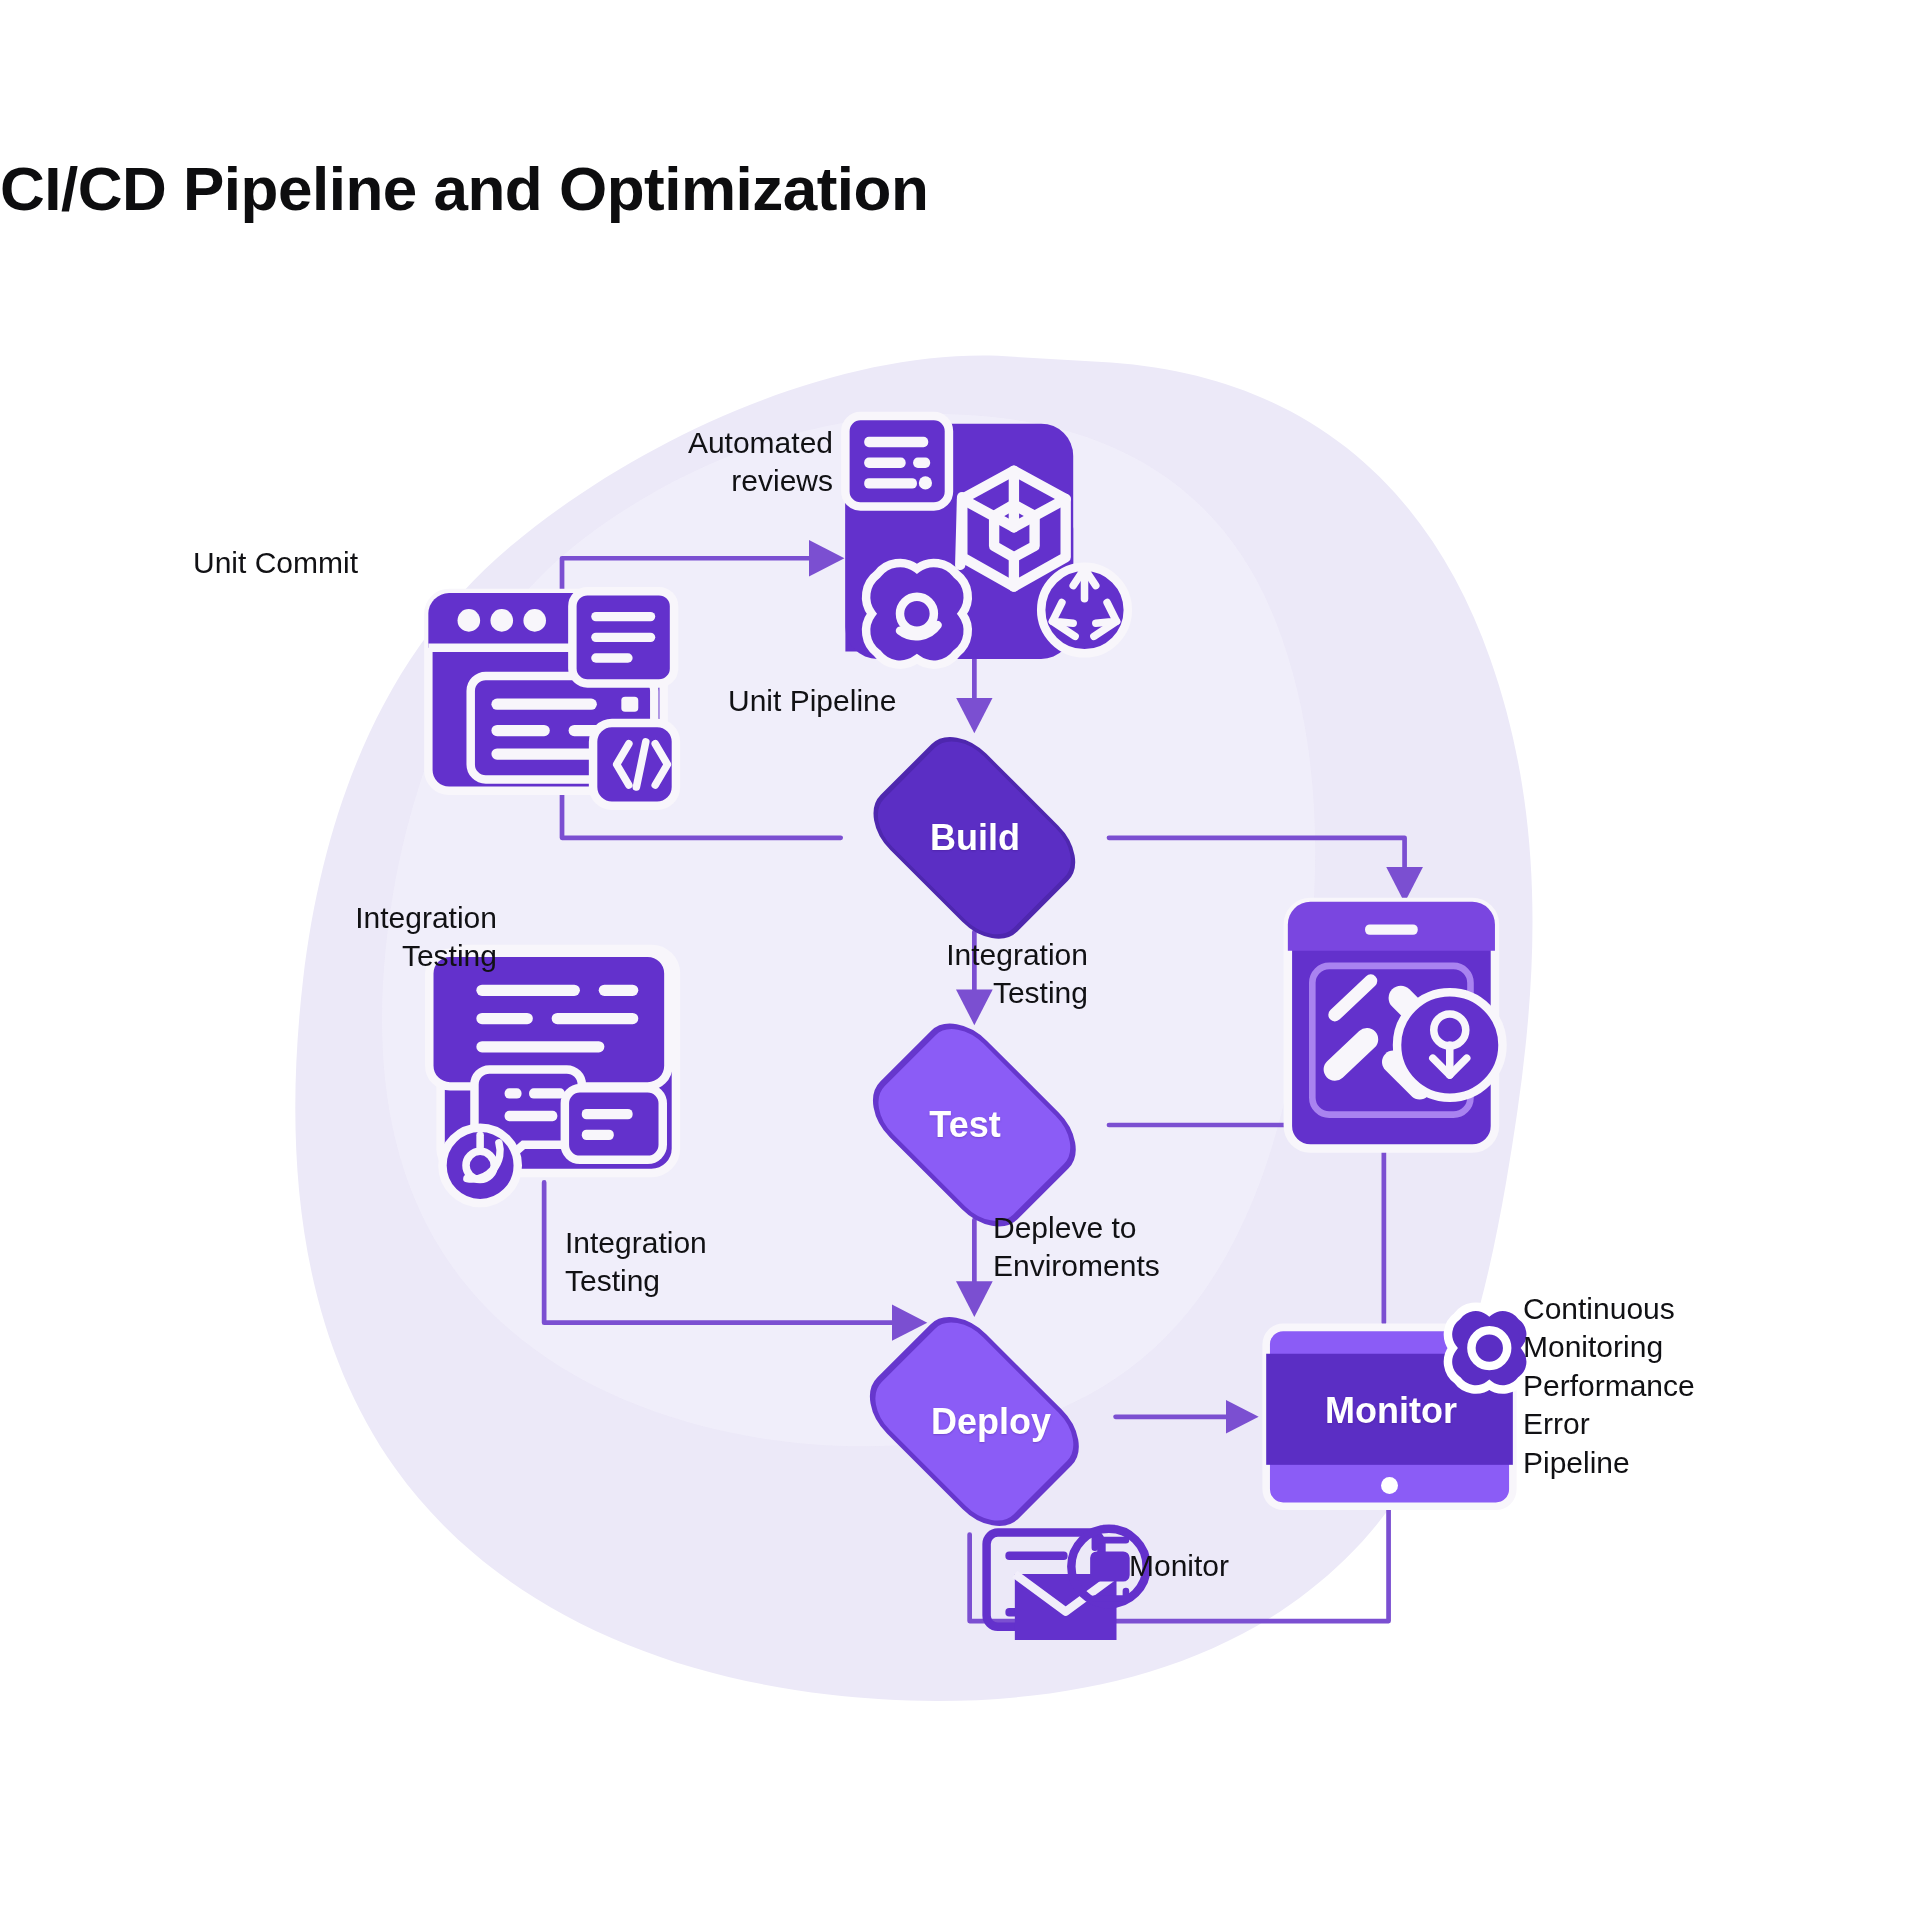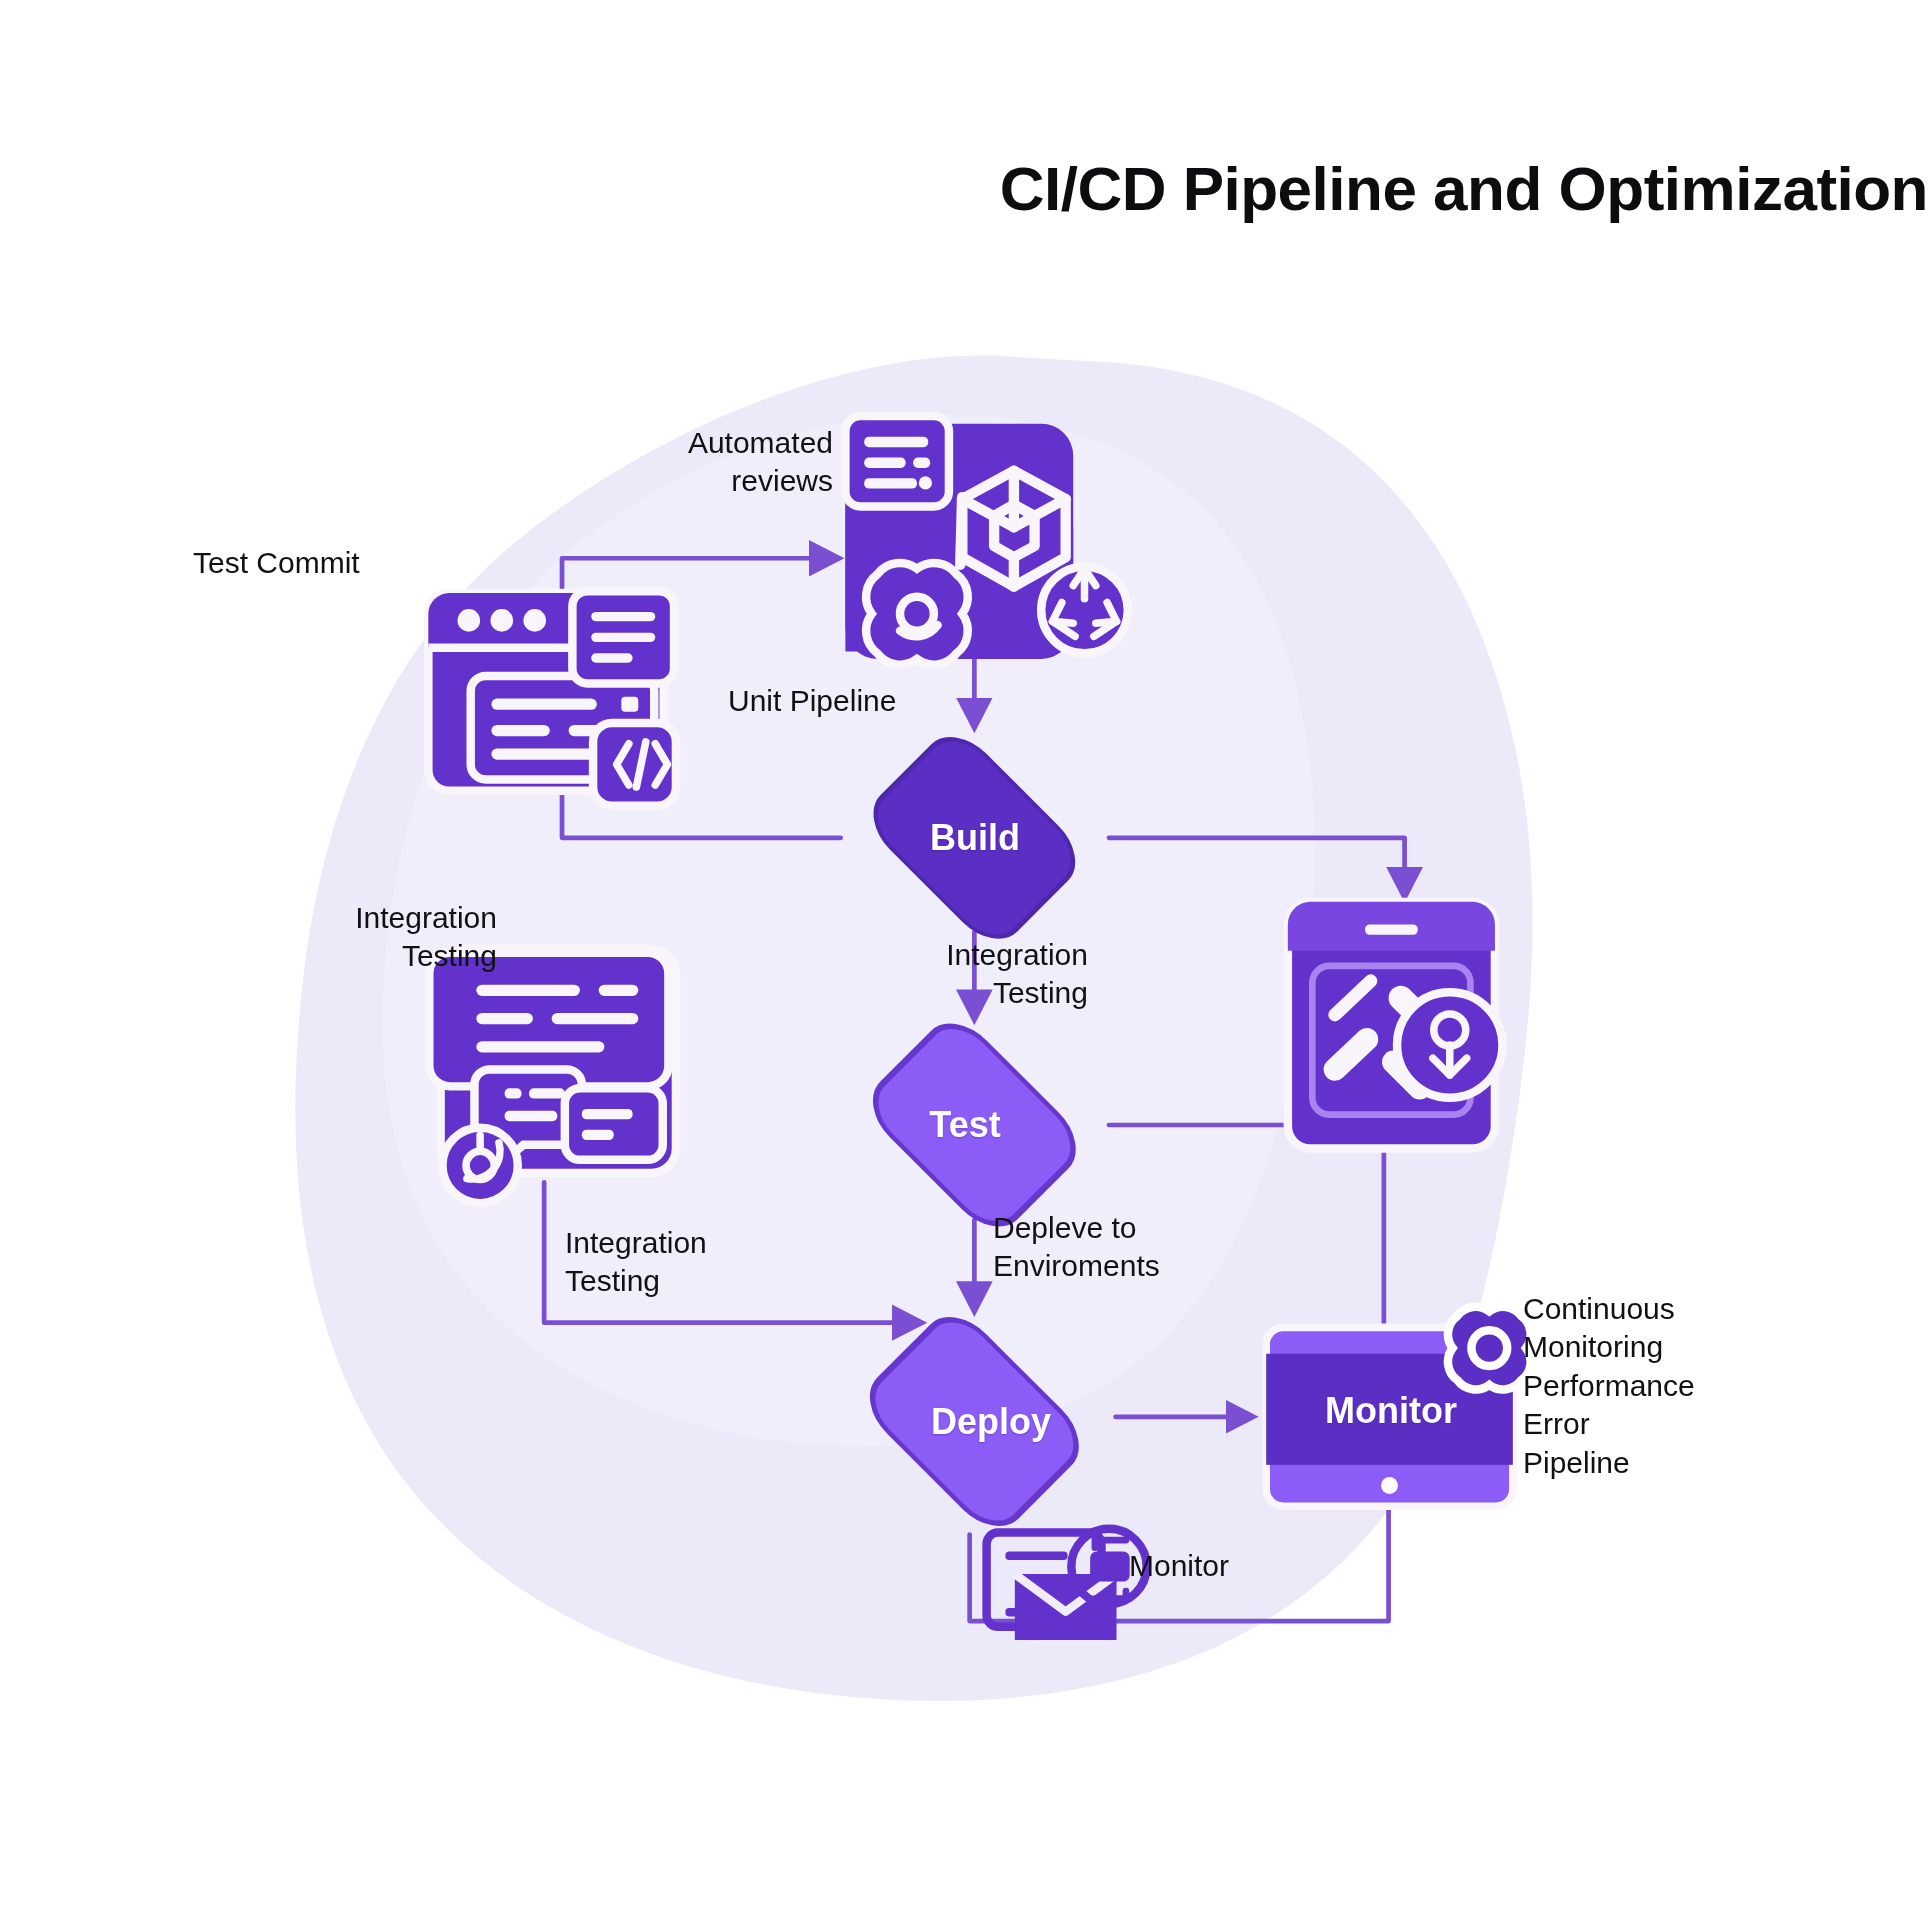--- a/index.html
+++ b/index.html
@@ -18,21 +18,21 @@
     position: absolute;
     left: 0; top: 0;
     width: 1928px;
     height: 1928px;
   }
   .title {
     position: absolute;
     left: 0;
     top: 153px;
     width: 1928px;
-    text-align: right;
+    text-align: left;
     font-size: 62px;
     font-weight: bold;
     color: #0d0d0f;
     letter-spacing: -0.5px;
   }
   .lbl {
     position: absolute;
     color: #111114;
     font-size: 30px;
     line-height: 1.28;
@@ -277,21 +277,21 @@
 
   </svg>
 
   <div class="title">CI/CD Pipeline and Optimization</div>
 
   <div class="node-text" style="left:975px; top:838px;">Build</div>
   <div class="node-text" style="left:965px; top:1125px;">Test</div>
   <div class="node-text" style="left:975px; top:1422px;margin-left:16px;">Deploy</div>
   <div class="node-text" style="left:1391px; top:1411px;">Monitor</div>
 
-  <div class="lbl" style="left:193px; top:544px;">Test Commit</div>
+  <div class="lbl" style="left:193px; top:544px;">Unit Commit</div>
 
   <div class="lbl right" style="left:551px; top:424px; width:282px;">Automated
 reviews</div>
 
   <div class="lbl" style="left:728px; top:682px;">Unit Pipeline</div>
 
   <div class="lbl right" style="left:252px; top:899px; width:245px;">Integration
 Testing</div>
 
   <div class="lbl right" style="left:829px; top:936px; width:259px;">Integration

